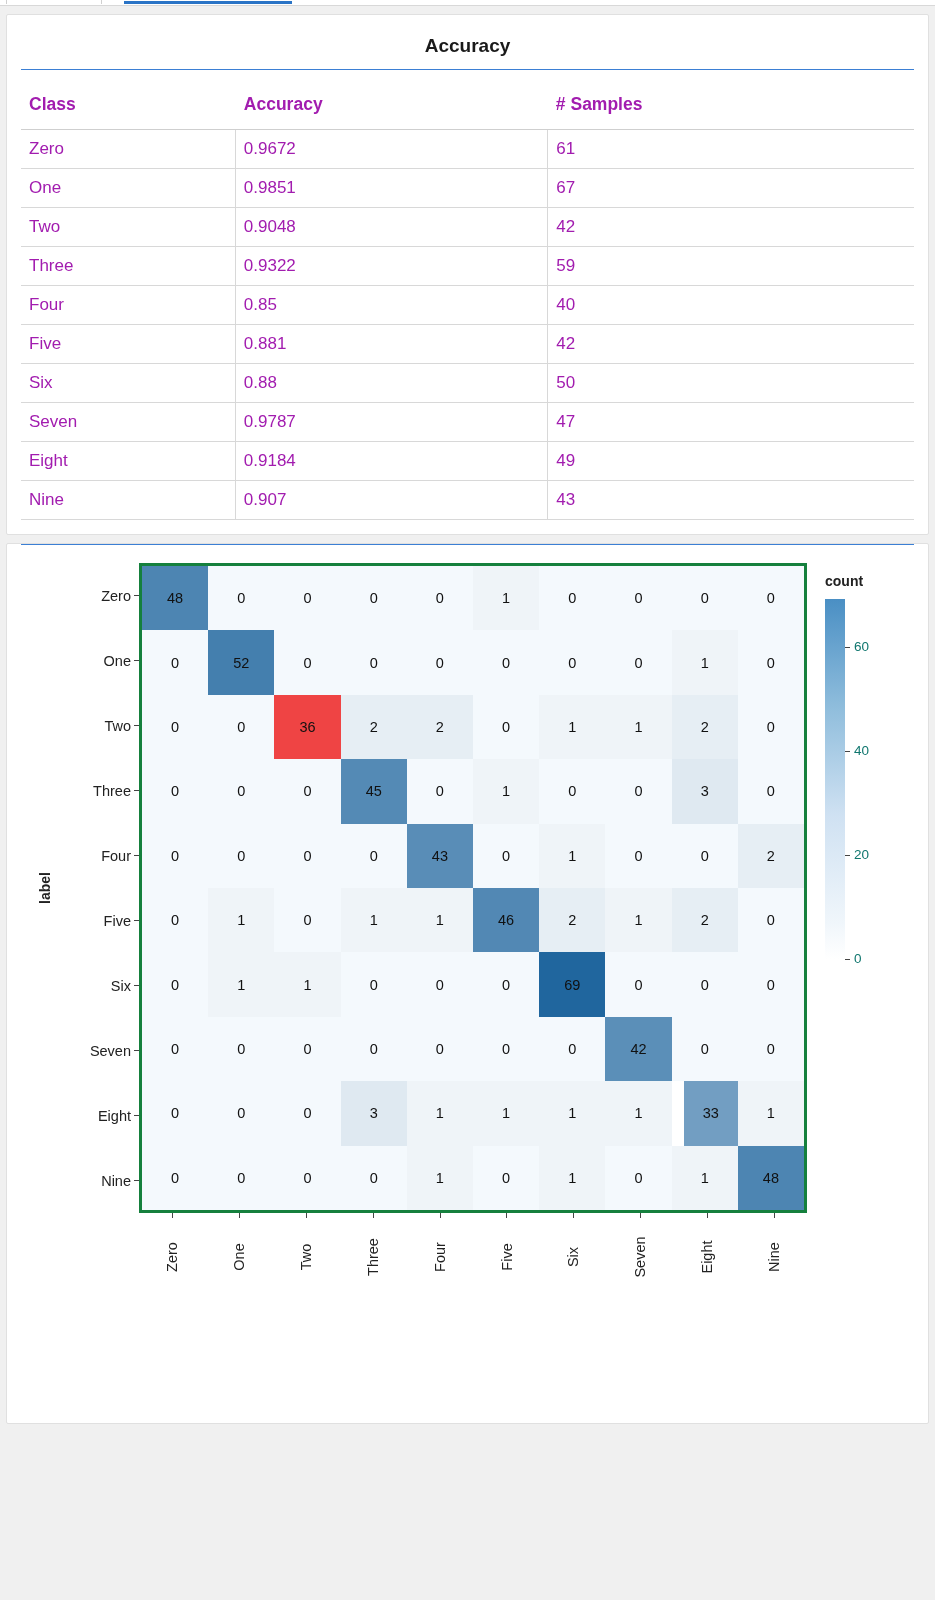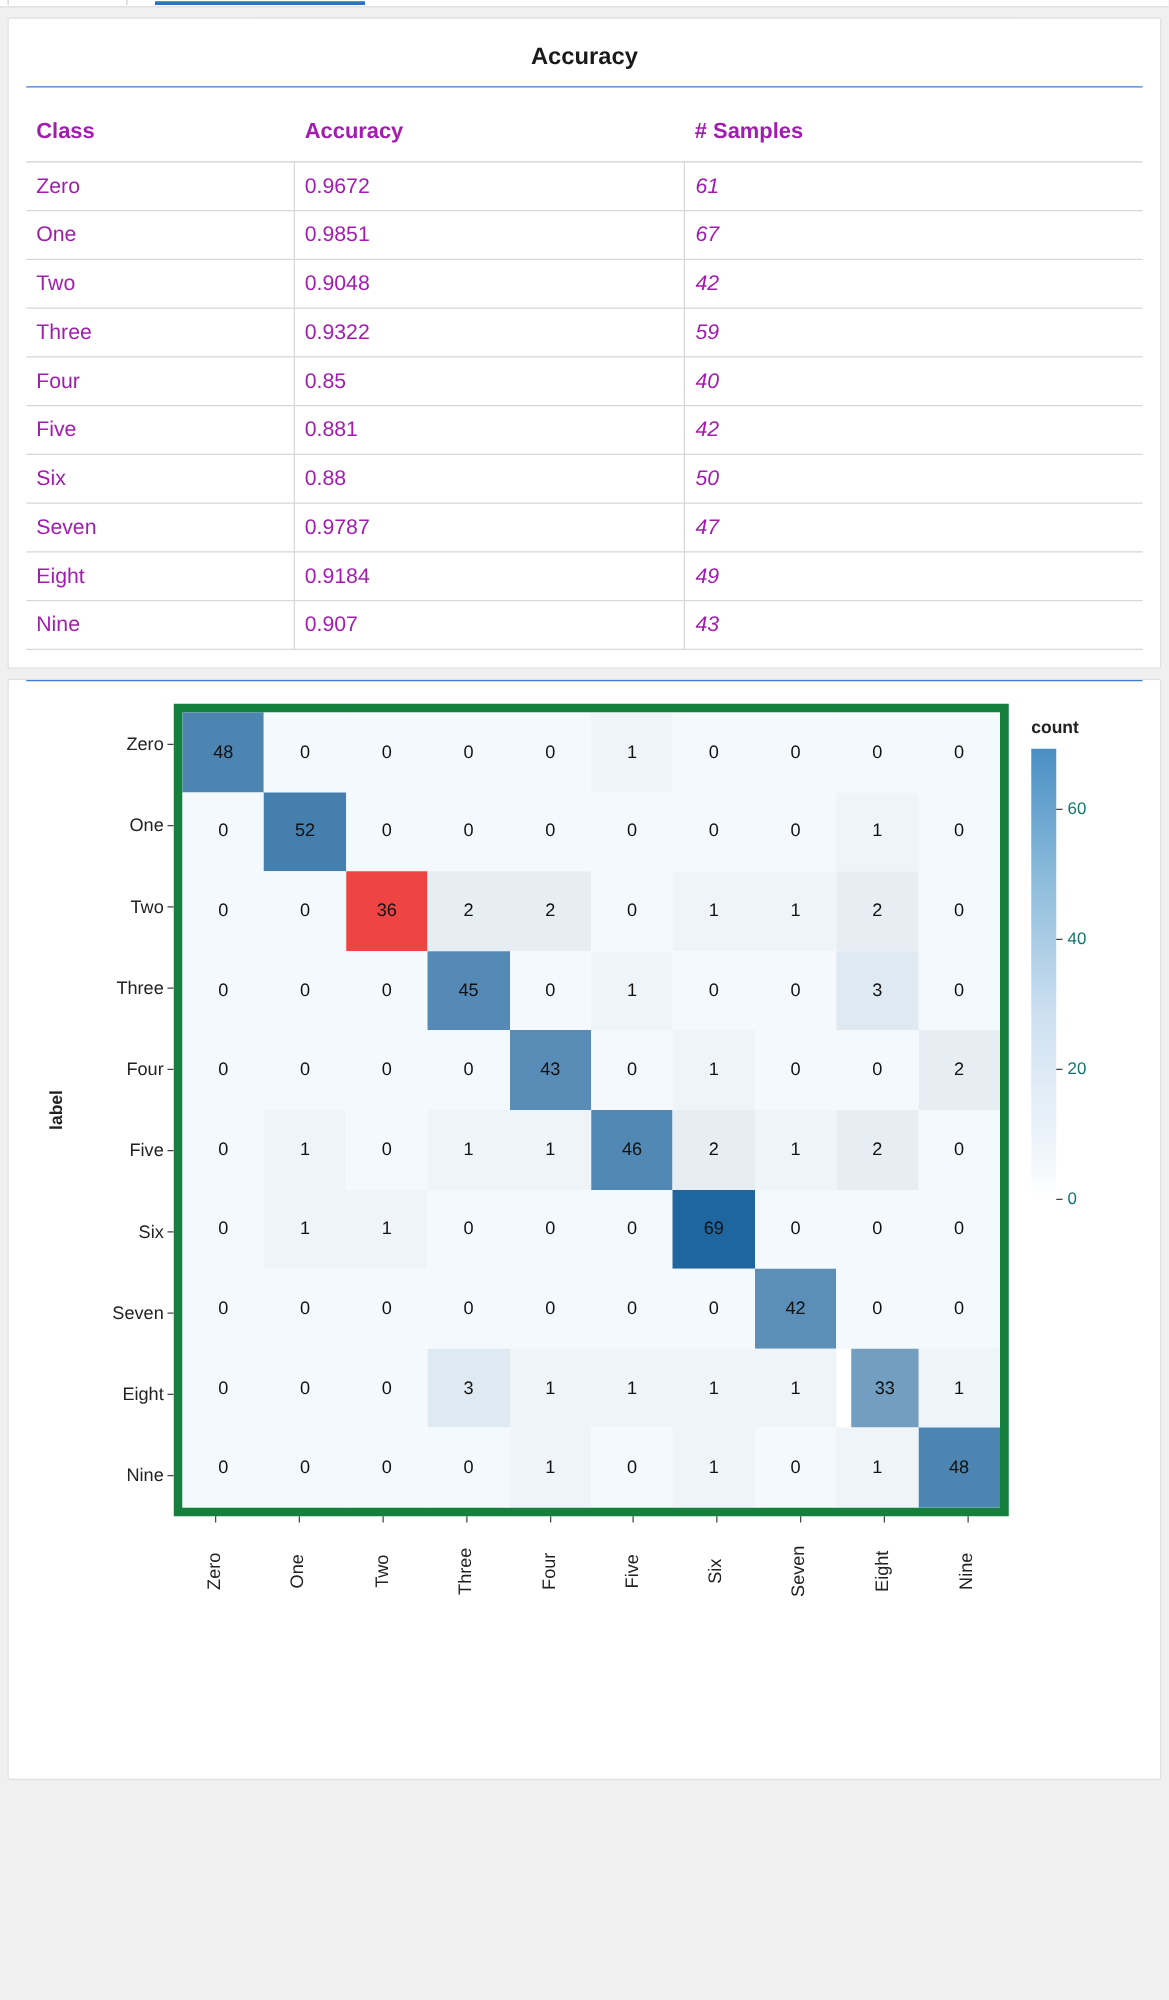--- a/index.html
+++ b/index.html
@@ -72,21 +72,21 @@
     padding: 6px 8px 14px 8px;
     border-bottom: 1px solid #cfcfcf;
   }
   table.acc td {
     text-align: left;
     padding: 9px 8px;
     border-bottom: 1px solid #d8d8d8;
     border-right: 1px solid #d8d8d8;
     font-size: 17px;
   }
-  table.acc td:last-child { border-right: none; font-style: italic; }
+  table.acc td:last-child { border-right: none; }
   table.acc th:nth-child(1), table.acc td:nth-child(1) { width: 24%; }
   table.acc th:nth-child(2), table.acc td:nth-child(2) { width: 35%; }
   table.acc th:nth-child(3), table.acc td:nth-child(3) { width: 41%; }
   table.acc th:nth-child(1) { border-right: 1px solid transparent; }
   table.acc tbody tr:last-child td { border-bottom: 1px solid #d8d8d8; }
 
   
   .cm-wrap {
     position: relative;
     margin: 18px 0 0 0;
@@ -138,21 +138,21 @@
   }
   .cm-grid {
     position: absolute;
     left: 132px;
     top: 0;
     width: 668px;
     height: 650px;
     display: grid;
     grid-template-columns: repeat(10, 1fr);
     grid-template-rows: repeat(10, 1fr);
-    border: 7px solid #15803d;
+    border: 3px solid #15803d;
     background: #ffffff;
   }
   .cm-cell {
     display: flex;
     align-items: center;
     justify-content: center;
     font-size: 14.5px;
     color: #111;
   }
   .cm-xtick-row {

